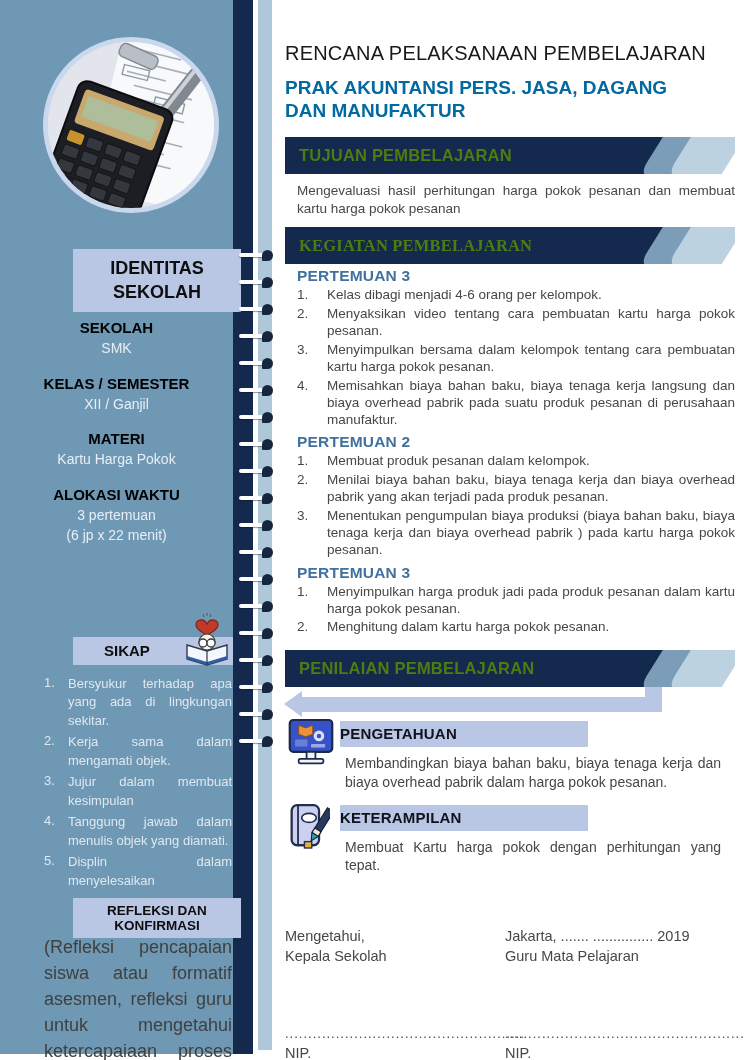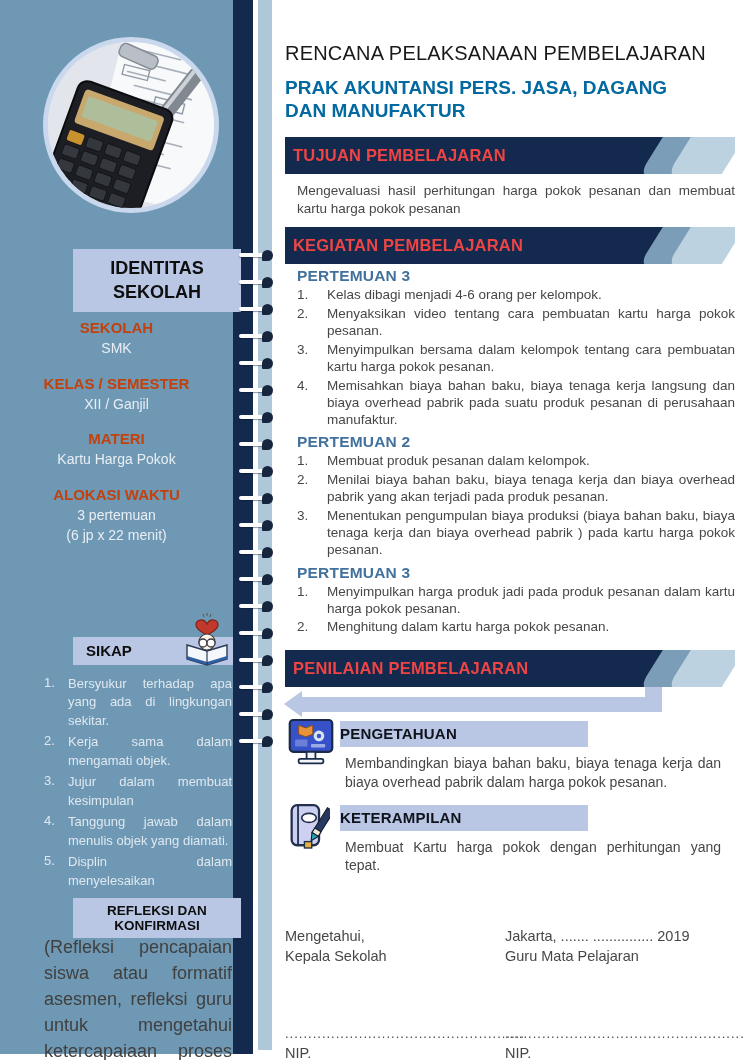--- a/index.html
+++ b/index.html
@@ -15,54 +15,54 @@
   .ring { position:absolute; left:239px; width:34px; height:11px; z-index:5; }
   .ring::before { content:''; position:absolute; left:0; top:3px; width:25px; height:4px; background:#fdfdfd; border-radius:2px; box-shadow:0 1px 1px rgba(10,20,40,.45); }
   .ring::after { content:''; position:absolute; right:0; top:0; width:11px; height:11px; background:#17263f; border-radius:50% 50% 50% 10%; }
 
   .photo-wrap { position:absolute; left:43px; top:37px; width:176px; height:176px; border-radius:50%;
     border:5px solid #c9d8ec; overflow:hidden; background:#e3e6ec; }
 
   .identity-box { position:absolute; left:73px; top:249px; width:168px; padding:7px 6px; background:#b9c7e5;
     text-align:center; font-size:18px; font-weight:bold; color:#0e0e0e; line-height:1.35; }
   .fields { position:absolute; left:0; top:318px; width:233px; text-align:center; }
-  .field-label { font-size:15px; font-weight:bold; color:#c2410c; margin-top:15px; line-height:1.35; }
+  .field-label { font-size:15px; font-weight:bold; color:#000000; margin-top:15px; line-height:1.35; }
   .field-value { font-size:14px; color:#e9eef5; line-height:1.45; }
 
   .sikap-box { position:absolute; left:73px; top:637px; width:160px; height:28px; background:#b9c7e5;
-    font-size:15px; font-weight:bold; color:#0e0e0e; line-height:28px; padding-left:13px; }
+    font-size:15px; font-weight:bold; color:#0e0e0e; line-height:28px; padding-left:31px; }
   .sikap-icon { position:absolute; left:183px; top:612px; width:48px; height:54px; z-index:6; }
   .sikap-list { position:absolute; left:44px; top:675px; width:188px; }
   .s-item { display:flex; margin-bottom:3px; }
   .s-num { width:24px; flex:none; font-size:13px; color:#dfe8f1; }
   .s-txt { flex:1; font-size:13px; color:#dfe8f1; text-align:justify; line-height:1.42; }
 
   .refleksi-box { position:absolute; left:73px; top:898px; width:168px; padding:5px 4px; background:#b9c7e5;
     font-size:13.5px; font-weight:bold; color:#0e0e0e; text-align:center; }
   .refleksi-text { position:absolute; left:44px; top:934px; width:188px; font-size:18px; color:#404040;
     text-align:justify; line-height:1.45; }
 
   
   .content { position:absolute; left:285px; top:0; width:450px; }
   .doc-title { margin-top:42px; font-size:20px; font-weight:normal; color:#191919; letter-spacing:.2px; }
   .doc-subtitle { margin-top:11px; width:420px; font-size:19px; font-weight:bold; color:#0369a1; line-height:1.22; }
 
   .banner { position:relative; height:37px; overflow:hidden; }
   .banner .bar { position:absolute; left:0; top:0; bottom:0; right:86px; background:#13294e; }
-  .banner .title { position:relative; z-index:4; padding-left:8px; line-height:37px; font-size:16.5px;
-    font-weight:bold; color:#ef4444; letter-spacing:.2px; }
+  .banner .title { position:relative; z-index:4; padding-left:14px; line-height:37px; font-size:16.5px;
+    font-weight:bold; color:#4d7c0f; letter-spacing:.2px; }
   .sw { position:absolute; top:-4px; height:46px; width:54px; transform:skewX(-32deg); border-radius:0 16px 0 16px; }
   .sw-navy  { right:56px; background:#13294e; z-index:1; }
   .sw-mid   { right:30px; background:#7b9db8; z-index:2; }
   .sw-light { right:2px;  background:#bcd2e0; z-index:3; }
 
   .b1 { margin-top:15px; }
   .section-text { margin-top:8px; padding-left:12px; font-size:13.5px; color:#474747;
     text-align:justify; line-height:1.3; }
-  .b2 { margin-top:10px; }
+  .b2 { margin-top:10px;font-family:Liberation Serif, serif; }
   .meetings { margin-top:3px; padding-left:12px; }
   .meeting-title { margin-top:5px; margin-bottom:2px; font-size:15.5px; font-weight:bold; color:#41719c; letter-spacing:.2px; }
   .m-item { display:flex; margin-bottom:2px; }
   .m-num { width:30px; flex:none; font-size:13.5px; color:#474747; line-height:1.25; }
   .m-txt { flex:1; font-size:13.5px; color:#474747; text-align:justify; line-height:1.25; }
   .b3 { margin-top:14px; }
 
   .arrow-block { position:relative; height:34px; }
   .arrow-stub { position:absolute; left:360px; top:-4px; width:17px; height:16px; background:#b9c7e5; }
   .arrow-bar { position:absolute; left:15px; top:10px; width:362px; height:15px; background:#b9c7e5; }

